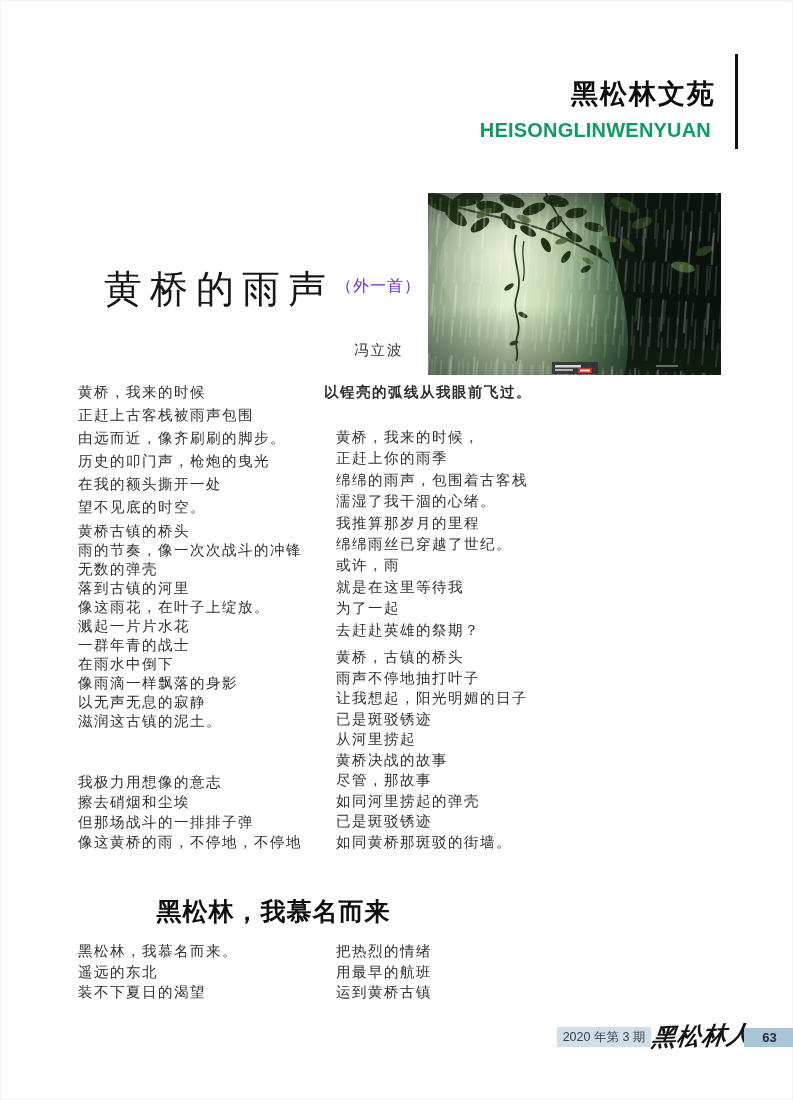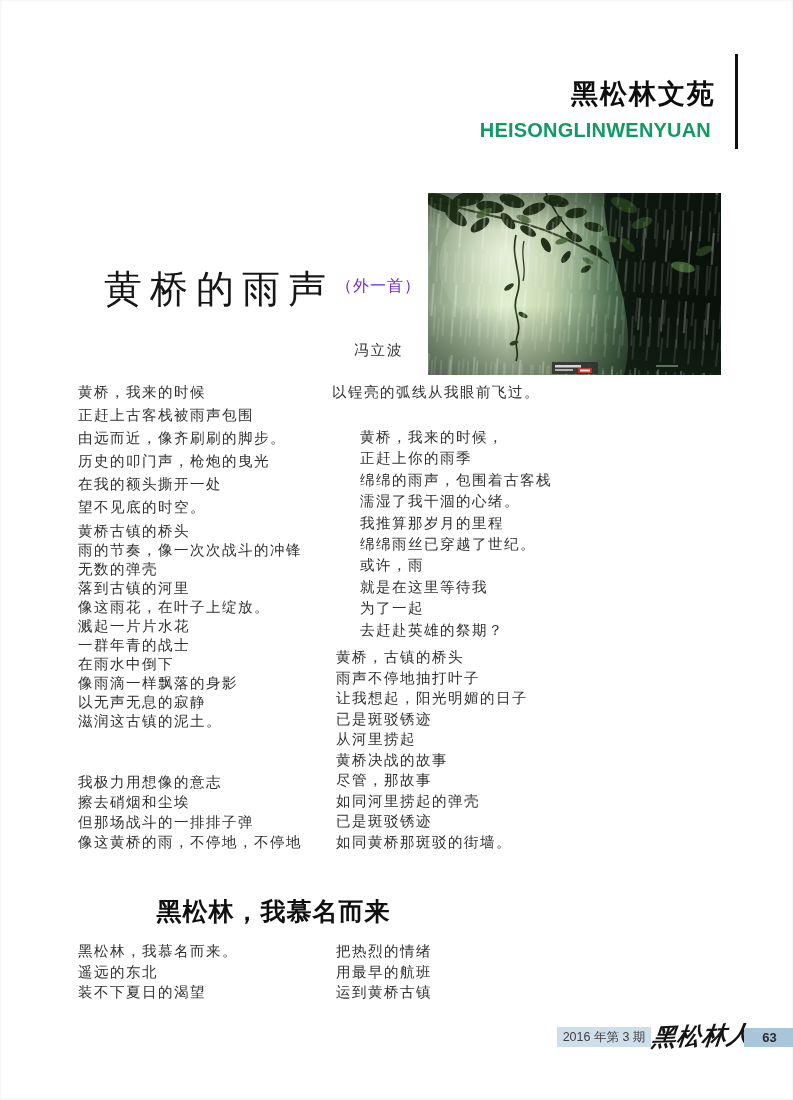--- a/index.html
+++ b/index.html
@@ -54,22 +54,22 @@
   }
   
   .stanza{position:absolute;white-space:nowrap;}
   .poem-line{
     font-size:14.5px;letter-spacing:1.5px;color:#2f2f2f;
     white-space:nowrap;
   }
   .ls1{left:78px;top:381px;}  .ls1 .poem-line{line-height:23px;}
   .ls2{left:78px;top:522px;}  .ls2 .poem-line{line-height:19px;}
   .ls3{left:78px;top:772px;}  .ls3 .poem-line{line-height:20px;}
-  .rs1{left:332px;top:381px;} .rs1 .poem-line{line-height:23px;}
-  .rs2{left:336px;top:427px;} .rs2 .poem-line{line-height:21.4px;margin-left:24px;}
+  .rs1{left:324px;top:381px;font-weight:bold;} .rs1 .poem-line{line-height:23px;}
+  .rs2{left:336px;top:427px;} .rs2 .poem-line{line-height:21.4px;}
   .rs3{left:336px;top:647px;} .rs3 .poem-line{line-height:20.5px;}
   .poem2-title{
     position:absolute;left:78px;top:895px;width:391px;
     text-align:center;font-weight:bold;font-size:25px;
     letter-spacing:1px;color:#101010;white-space:nowrap;
   }
   .p2l{left:78px;top:941px;}  .p2l .poem-line{line-height:20.5px;}
   .p2r{left:336px;top:941px;} .p2r .poem-line{line-height:20.5px;}
   
   .issue-badge{
@@ -258,15 +258,15 @@
     <div class="poem-line">黑松林，我慕名而来。</div>
     <div class="poem-line">遥远的东北</div>
     <div class="poem-line">装不下夏日的渴望</div>
   </div>
 <div class="stanza p2r">
     <div class="poem-line">把热烈的情绪</div>
     <div class="poem-line">用最早的航班</div>
     <div class="poem-line">运到黄桥古镇</div>
   </div>
 
-<div class="issue-badge">2016 年第 3 期</div>
+<div class="issue-badge">2020 年第 3 期</div>
 <div class="journal-logo">黑松林人</div>
 <div class="page-badge">63</div>
 
 </body></html>

